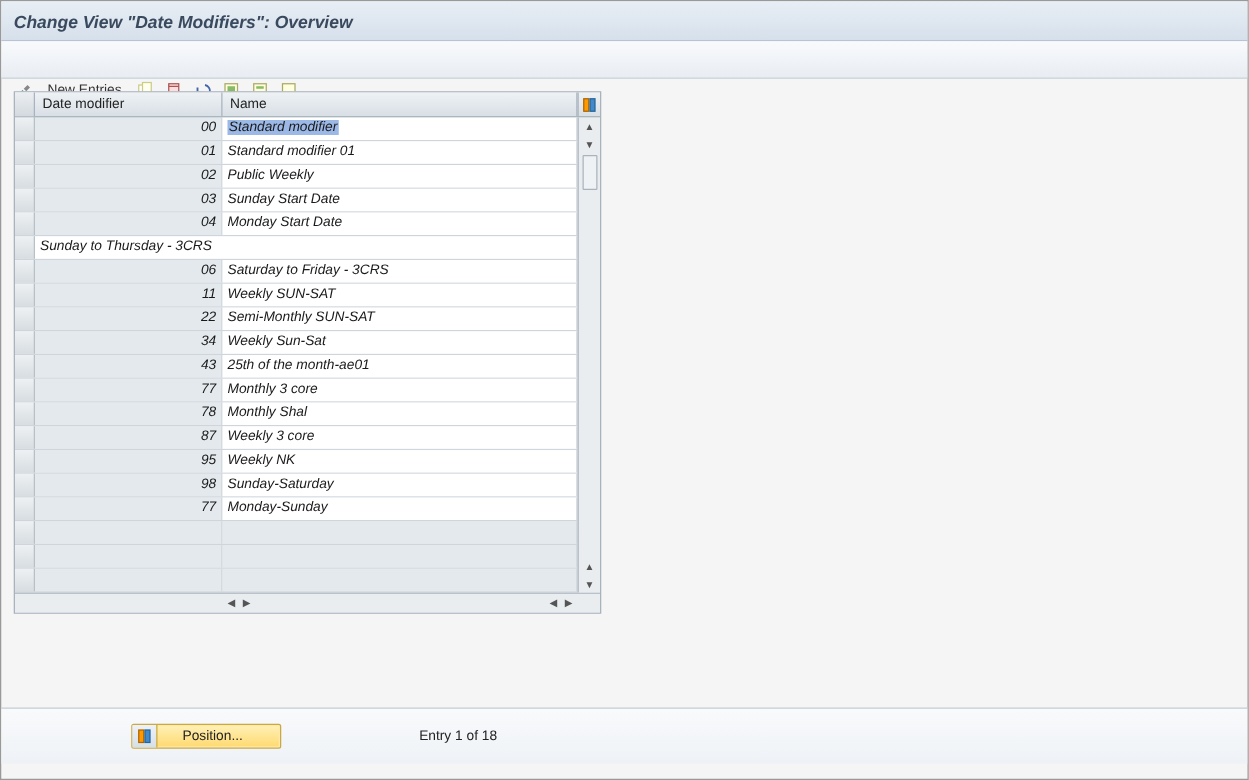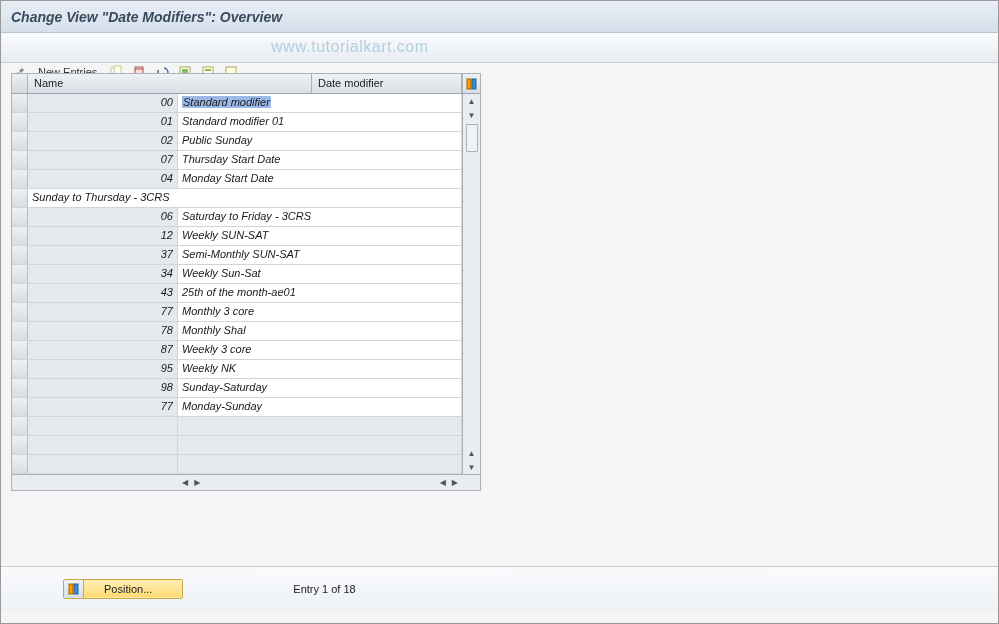--- a/index.html
+++ b/index.html
@@ -162,21 +162,21 @@
   .hscroll .end { width:18px; border-left:1px solid #aab3bd; display:flex;justify-content:center;align-items:center;}
   .footer-bar {
     position: absolute;
     left: 0; right:0;
     top: 565px;
     height: 45px;
     background: linear-gradient(#f9fafc,#eef2f6);
     border-top: 1px solid #c6cdd5;
     display:flex;
     align-items:center;
-    padding-left: 62px;
+    padding-left: 104px;
     gap: 110px;
   }
   .position-btn {
     display:flex;align-items:center;
     background: linear-gradient(#fff1b8,#ffd96f);
     border:1px solid #c9a946;
     height:20px;
     border-radius:2px;
     cursor:pointer;
     box-shadow: inset 0 0 0 1px #ffe9a5;
@@ -237,29 +237,28 @@
     <svg width="14" height="14">
         <rect x="2" y="2" width="10" height="10" fill="#ffd" stroke="#aa6"></rect>
         <rect x="4" y="4" width="6" height="2" fill="#8b6"></rect>
       </svg>
   </span>
   <span class="tb-btn">
     <svg width="14" height="14">
         <rect x="2" y="2" width="10" height="10" fill="#ffd" stroke="#aa6"></rect>
       </svg>
   </span>
-  <span class="watermark">www.tutorialkart.com</span>
 </div>
 
 <div class="content">
   <div class="grid-wrap">
     <div class="grid-header">
       <div class="sel-col"></div>
+      <div class="col col-mod">Date modifier</div>
       <div class="col col-name">Name</div>
-      <div class="col col-mod">Date modifier</div>
       <div class="col-cfg">
         <svg width="12" height="12">
             <rect x="1" y="1" width="4" height="10" fill="#f90" stroke="#a60"></rect>
             <rect x="6" y="1" width="4" height="10" fill="#48c" stroke="#269"></rect>
           </svg>
       </div>
     </div>
     <div class="grid-body">
       <div class="rows" id="rows-container">
           <div class="row selected">
@@ -268,49 +267,49 @@
             <div class="name"><span>Standard modifier</span></div>
           </div>
           <div class="row">
             <div class="sel"></div>
             <div class="mod">01</div>
             <div class="name"><span>Standard modifier 01</span></div>
           </div>
           <div class="row">
             <div class="sel"></div>
             <div class="mod">02</div>
-            <div class="name"><span>Public Sunday</span></div>
-          </div>
-          <div class="row">
-            <div class="sel"></div>
-            <div class="mod">07</div>
-            <div class="name"><span>Thursday Start Date</span></div>
+            <div class="name"><span>Public Weekly</span></div>
+          </div>
+          <div class="row">
+            <div class="sel"></div>
+            <div class="mod">03</div>
+            <div class="name"><span>Sunday Start Date</span></div>
           </div>
           <div class="row">
             <div class="sel"></div>
             <div class="mod">04</div>
             <div class="name"><span>Monday Start Date</span></div>
           </div>
           <div class="row">
             <div class="sel"></div>
             <div class="name"><span>Sunday to Thursday - 3CRS</span></div>
           </div>
           <div class="row">
             <div class="sel"></div>
             <div class="mod">06</div>
             <div class="name"><span>Saturday to Friday - 3CRS</span></div>
           </div>
           <div class="row">
             <div class="sel"></div>
-            <div class="mod">12</div>
+            <div class="mod">11</div>
             <div class="name"><span>Weekly SUN-SAT</span></div>
           </div>
           <div class="row">
             <div class="sel"></div>
-            <div class="mod">37</div>
+            <div class="mod">22</div>
             <div class="name"><span>Semi-Monthly SUN-SAT</span></div>
           </div>
           <div class="row">
             <div class="sel"></div>
             <div class="mod">34</div>
             <div class="name"><span>Weekly Sun-Sat</span></div>
           </div>
           <div class="row">
             <div class="sel"></div>
             <div class="mod">43</div>

